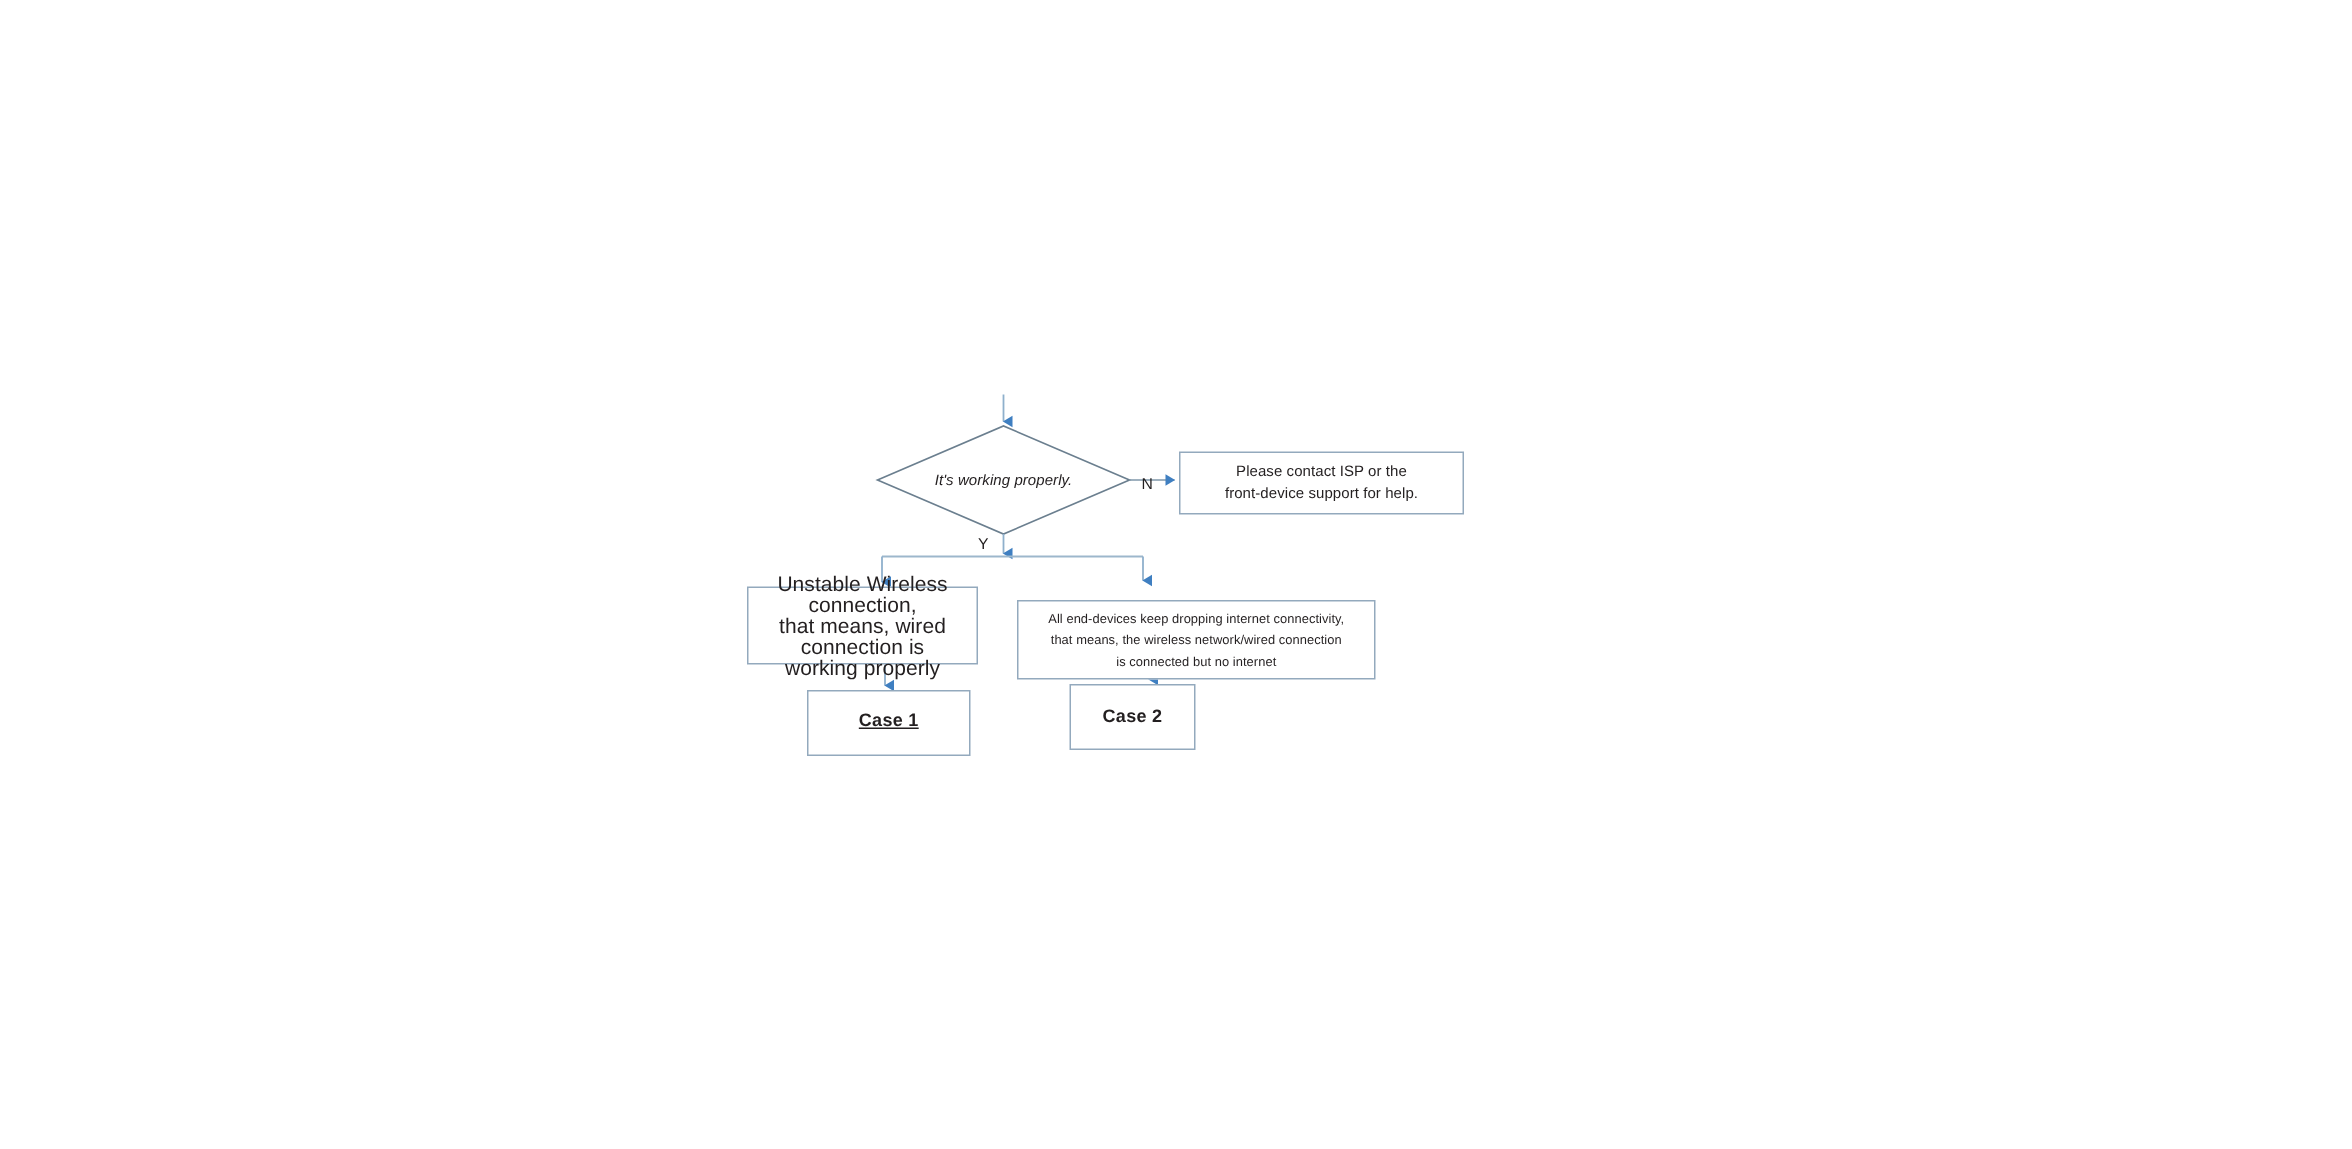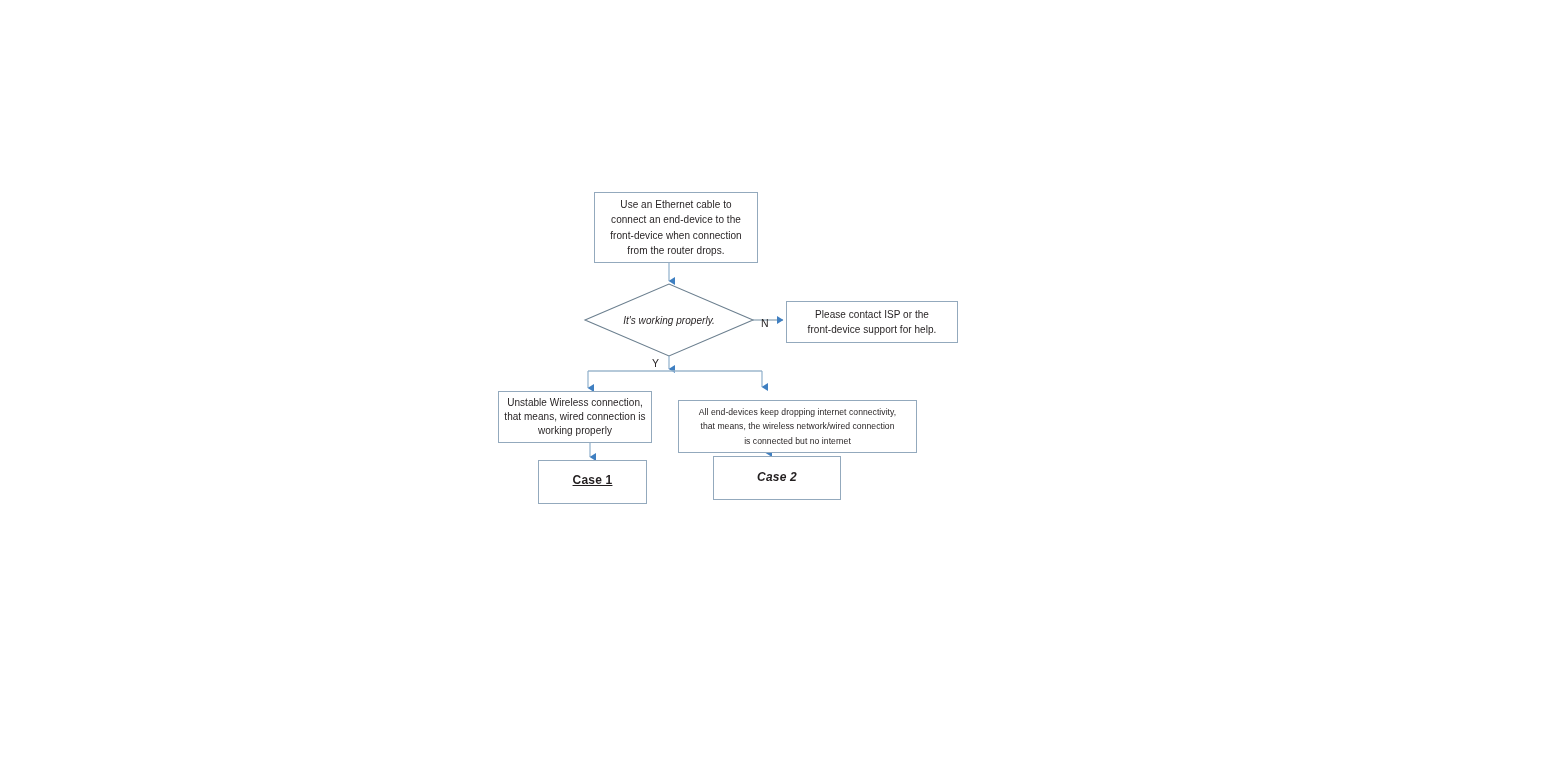--- a/index.html
+++ b/index.html
@@ -83,40 +83,40 @@
     position: relative;
     z-index: 4;
     letter-spacing: 0.05px;
     font-style: italic;
   }
 
   
   #node-isp {
     left: 786px;
     top: 301px;
-    width: 172px;
+    width: 190px;
     height: 42px;
     padding: 1px 4px;
   }
   #node-isp .node-text {
     font-size: 10px;
     line-height: 15.3px;
     letter-spacing: 0.05px;
   }
 
   
   #node-left-outcome {
     left: 498px;
     top: 391px;
     width: 154px;
     height: 52px;
     padding: 1px 3px;
   }
   #node-left-outcome .node-text {
-    font-size: 10px;
+    font-size: 14px;
     line-height: 14.2px;
     letter-spacing: 0.04px;
   }
 
   
   #node-right-outcome {
     left: 678px;
     top: 400px;
     width: 239px;
     height: 53px;
@@ -131,23 +131,22 @@
   
   #node-case1 {
     left: 538px;
     top: 460px;
     width: 109px;
     height: 44px;
   }
   #node-case2 {
     left: 713px;
     top: 456px;
-    width: 128px;
+    width: 84px;
     height: 44px;
-    font-style: italic;
   }
   #node-case1 .node-text,
   #node-case2 .node-text {
     font-size: 12px;
     font-weight: bold;
     line-height: 14px;
     letter-spacing: 0.2px;
   }
   #node-case1 .node-text { margin-top: -4px; text-decoration: underline; }
   #node-case2 .node-text { margin-top: -3px; }
@@ -190,26 +189,20 @@
 
     <line x1="588" y1="371" x2="588" y2="388" stroke="#8fb0cc" stroke-width="1.2" marker-end="url(#arrowDown)"></line>
 
     <line x1="762" y1="371" x2="762" y2="387" stroke="#8fb0cc" stroke-width="1.2" marker-end="url(#arrowDown)"></line>
 
     <line x1="590" y1="443" x2="590" y2="457" stroke="#8fb0cc" stroke-width="1.2" marker-end="url(#arrowDown)"></line>
 
     <line x1="766" y1="443" x2="766" y2="453" stroke="#8fb0cc" stroke-width="1.2" marker-end="url(#arrowDown)"></line>
   </svg>
 
-  <div class="node" id="node-start">
-    <span class="node-text">Use an Ethernet cable to
-connect an end-device to the
-front-device when connection
-from the router drops.</span>
-  </div>
 
   <div class="node" id="node-decision">
     <span class="node-text">It's working properly.</span>
   </div>
 
   <div class="branch-label" id="label-n">N</div>
 
   <div class="branch-label" id="label-y">Y</div>
 
   <div class="node" id="node-isp">

